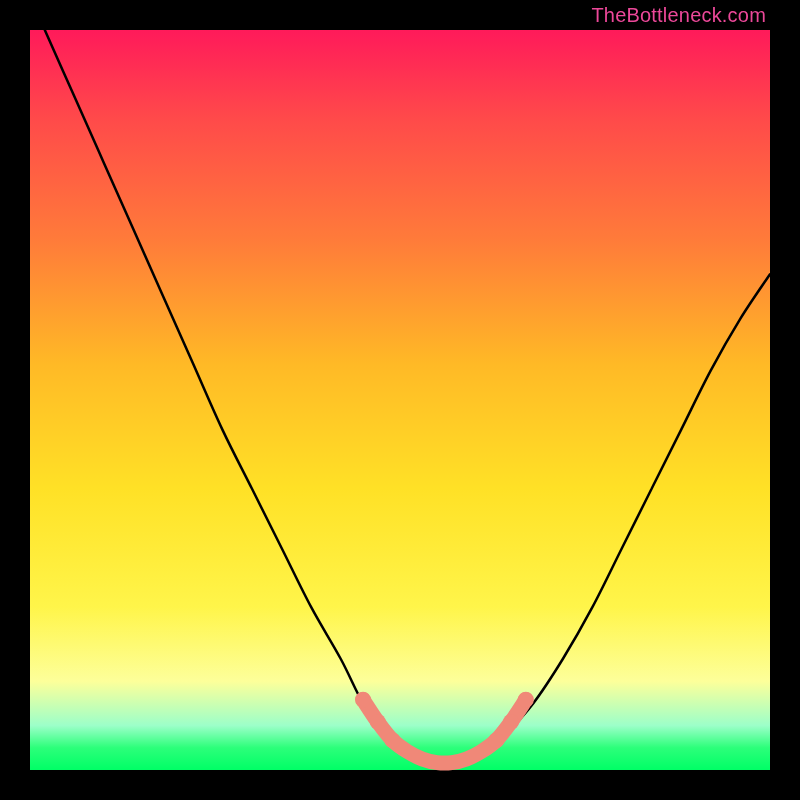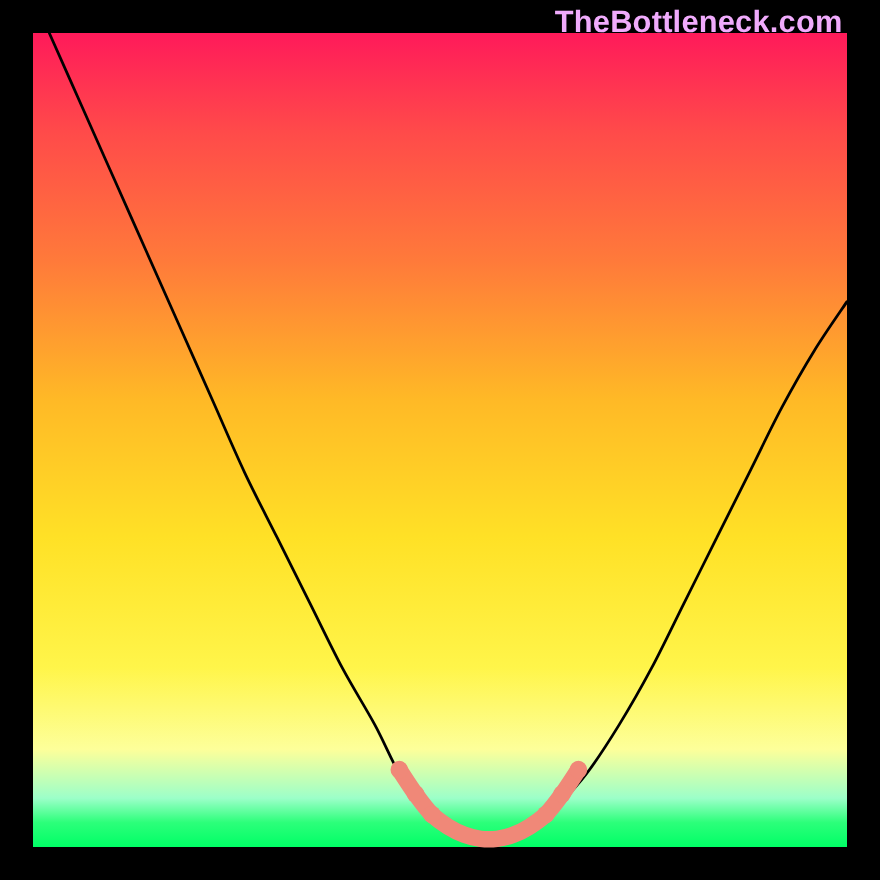--- a/index.html
+++ b/index.html
@@ -34,23 +34,23 @@
       #fdff9a 88%,
       #9cffc9 94%,
       #2cff7a 97%,
       #00ff66 100%
     );
   }
   .watermark {
     position: absolute;
     top: 4px;
     right: 34px;
-    color: #f0abfc;
-    font-size: 28px;
-    font-weight: 700;
+    color: #ec4899;
+    font-size: 20px;
+    font-weight: 400;
     letter-spacing: 0.2px;
     user-select: none;
   }
   svg.lines {
     position: absolute;
     left: 0;
     top: 0;
     width: 740px;
     height: 740px;
     overflow: visible;

